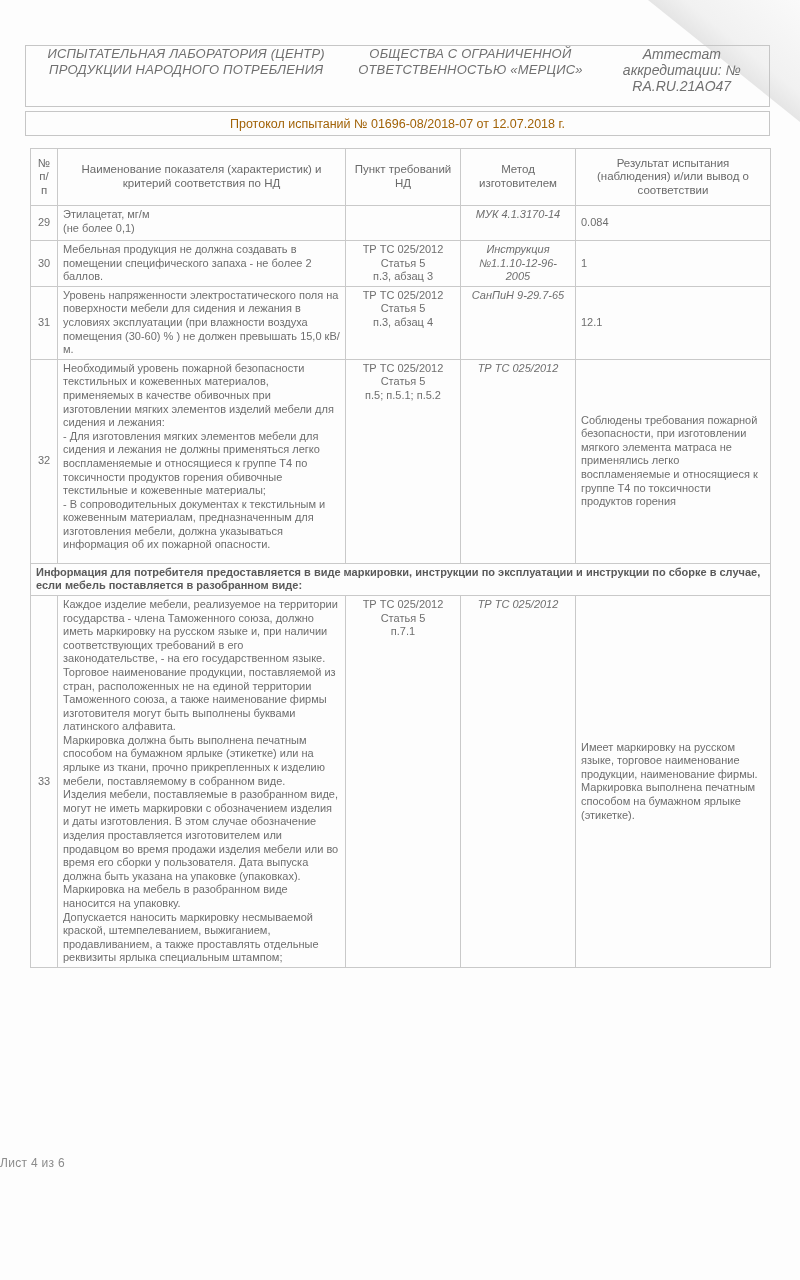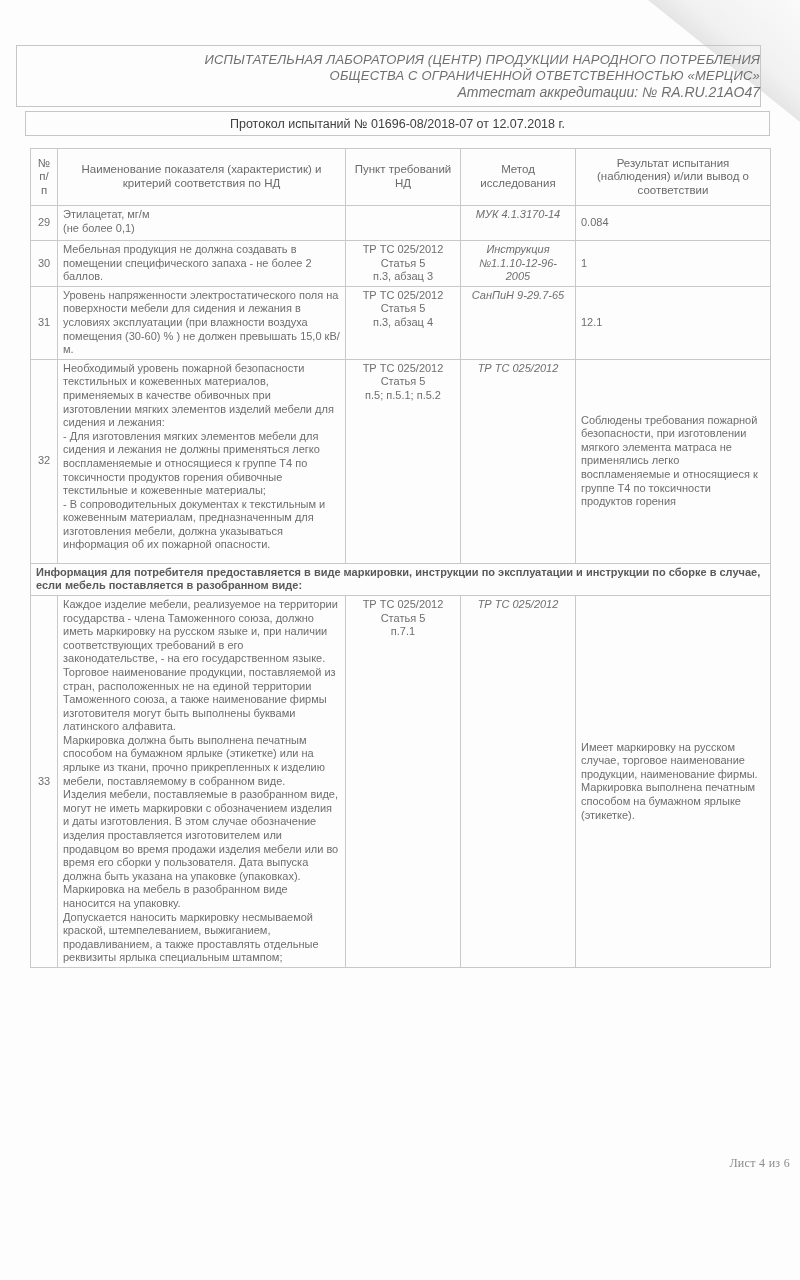--- a/index.html
+++ b/index.html
@@ -9,33 +9,33 @@
     font-family:"Liberation Sans","DejaVu Sans",sans-serif;
     color:#6e6e6e;
   }
   
   .corner-fold{
     position:absolute;top:0;right:0;width:152px;height:122px;
     clip-path:polygon(100% 0,100% 100%,0 0);
     background:linear-gradient(219deg,#fafafa 0%,#f1f1f1 38%,#d9d9d9 62%,#a3a3a3 86%,#b8b8b8 100%);
   }
   .lab-header{
-    position:absolute;left:16px;top:45px;width:745px;height:62px;
+    position:absolute;left:25px;top:45px;width:745px;height:62px;
     border:1px solid #c6c6c6;box-sizing:border-box;
-    display:flex;flex-direction:column;justify-content:center;align-items:flex-end;
+    display:flex;flex-direction:row;justify-content:center;align-items:flex-start;
     text-align:center;font-style:italic;color:#707070;
   }
   .lab-header .h1{font-size:13px;line-height:16px;letter-spacing:.2px;}
   .lab-header .h2{font-size:13px;line-height:16px;letter-spacing:.2px;}
   .lab-header .h3{font-size:14px;line-height:16px;}
   .protocol-box{
     position:absolute;left:25px;top:111px;width:745px;height:25px;
     border:1px solid #c6c6c6;box-sizing:border-box;
     display:flex;justify-content:center;align-items:center;
-    font-size:12.5px;color:#404040;
+    font-size:12.5px;color:#a16207;
   }
   table.report{
     position:absolute;left:30px;top:148px;width:740px;
     border-collapse:collapse;table-layout:fixed;
   }
   table.report col.c-num{width:27px;}
   table.report col.c-name{width:288px;}
   table.report col.c-req{width:115px;}
   table.report col.c-method{width:115px;}
   table.report col.c-result{width:195px;}
@@ -54,22 +54,22 @@
   td.req{text-align:center;vertical-align:top;padding-top:3px;}
   td.method{text-align:center;vertical-align:top;padding-top:3px;font-style:italic;}
   td.result{vertical-align:middle;padding:4px 9px;}
   td.band{
     font-weight:bold;color:#5a5a5a;font-size:11.5px;line-height:14px;
     text-align:left;vertical-align:middle;padding:2px 4px;
   }
   tr.r29{height:35px;} tr.r30{height:45px;} tr.r31{height:63px;}
   tr.r32{height:204px;} tr.band-row{height:31px;} tr.r33{height:372px;}
   .page-footer{
-    position:absolute;left:0;top:1156px;width:790px;text-align:right;
-    font-size:12px;color:#8b8b8b;letter-spacing:.3px;font-family:Liberation Serif, serif;
+    position:absolute;left:0;top:1156px;width:790px;text-align:left;
+    font-size:12px;color:#8b8b8b;letter-spacing:.3px;
   }
 </style>
 </head>
 <body>
 
 <div class="page">
 
   <div class="corner-fold"></div>
 
   <div class="lab-header">
@@ -89,21 +89,21 @@
         <col class="c-req">
         <col class="c-method">
         <col class="c-result">
     </colgroup>
     <thead>
       <tr>
         <th>№
 п/п</th>
         <th>Наименование показателя (характеристик) и критерий соответствия по НД</th>
         <th>Пункт требований НД</th>
-        <th>Метод исследования</th>
+        <th>Метод изготовителем</th>
         <th>Результат испытания (наблюдения) и/или вывод о соответствии</th>
       </tr>
     </thead>
     <tbody>
       <tr class="r29">
         <td class="num">29</td>
         <td class="name">Этилацетат, мг/м
 (не более 0,1)</td>
         <td class="req"></td>
         <td class="method">МУК 4.1.3170-14</td>
@@ -146,20 +146,20 @@
       <tr class="r33">
         <td class="num">33</td>
         <td class="name">Каждое изделие мебели, реализуемое на территории государства - члена Таможенного союза, должно иметь маркировку на русском языке и, при наличии соответствующих требований в его законодательстве, - на его государственном языке. Торговое наименование продукции, поставляемой из стран, расположенных не на единой территории Таможенного союза, а также наименование фирмы изготовителя могут быть выполнены буквами латинского алфавита.
 Маркировка должна быть выполнена печатным способом на бумажном ярлыке (этикетке) или на ярлыке из ткани, прочно прикрепленных к изделию мебели, поставляемому в собранном виде.
 Изделия мебели, поставляемые в разобранном виде, могут не иметь маркировки с обозначением изделия и даты изготовления. В этом случае обозначение изделия проставляется изготовителем или продавцом во время продажи изделия мебели или во время его сборки у пользователя. Дата выпуска должна быть указана на упаковке (упаковках). Маркировка на мебель в разобранном виде наносится на упаковку.
 Допускается наносить маркировку несмываемой краской, штемпелеванием, выжиганием, продавливанием, а также проставлять отдельные реквизиты ярлыка специальным штампом;</td>
         <td class="req">ТР ТС 025/2012
 Статья 5
 п.7.1</td>
         <td class="method">ТР ТС 025/2012</td>
-        <td class="result">Имеет маркировку на русском случае, торговое наименование продукции, наименование фирмы. Маркировка выполнена печатным способом на бумажном ярлыке (этикетке).</td>
+        <td class="result">Имеет маркировку на русском языке, торговое наименование продукции, наименование фирмы. Маркировка выполнена печатным способом на бумажном ярлыке (этикетке).</td>
       </tr>
     </tbody>
   </table>
 
   <div class="page-footer">Лист 4 из 6</div>
 
 </div>
 
 </body></html>

